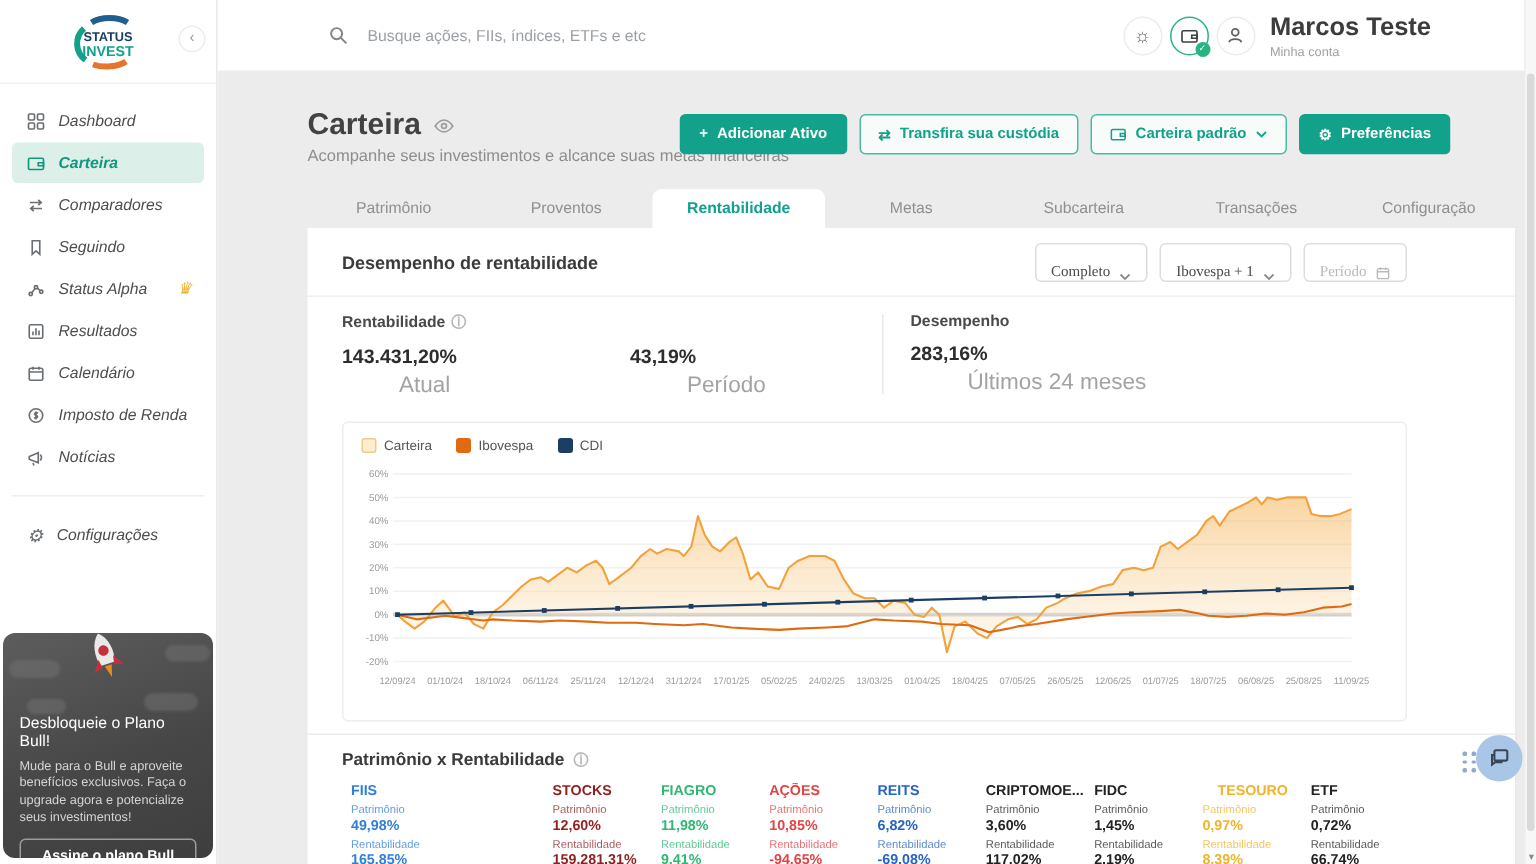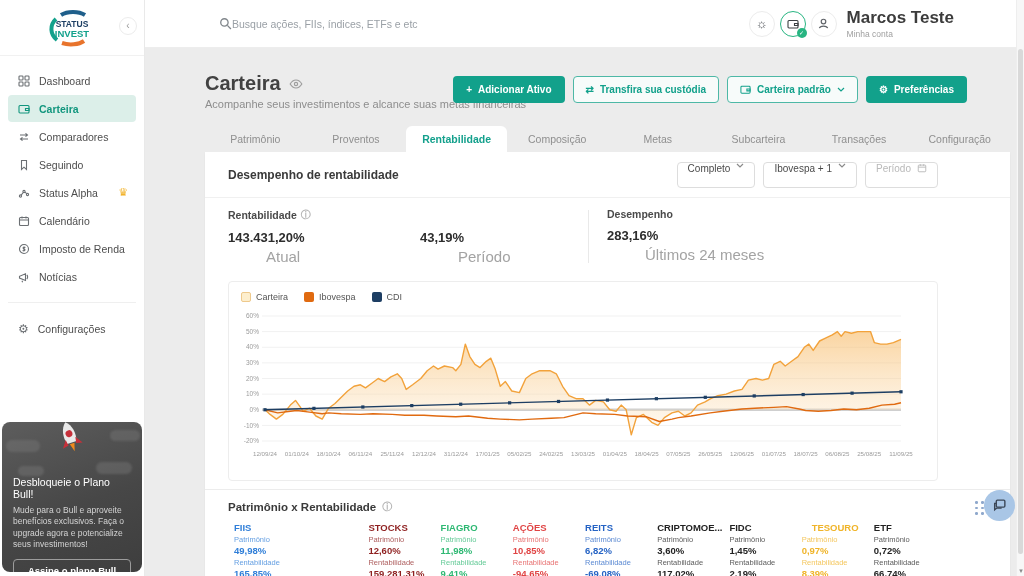--- a/index.html
+++ b/index.html
@@ -6,21 +6,21 @@
   html,body { width:1024px; height:576px; overflow:hidden; background:#ececec;
     font-family:"Liberation Sans", sans-serif; color:#444; }
 
   
   .sidebar { position:absolute; left:0; top:0; width:145px; height:576px; background:#fff;
     border-right:1px solid #e9e9e9; z-index:30; }
   .logo-row { height:56px; display:flex; align-items:center; justify-content:center; position:relative;
     border-bottom:1px solid #f1f1f1; }
   .collapse-btn { position:absolute; right:7px; top:17px; width:18px; height:18px; border-radius:50%;
     border:1px solid #ececec; background:#fff; color:#9a9a9a; font-size:10px; line-height:15px; text-align:center; cursor:pointer; }
-  .menu { padding-top:10px; }
+  .menu { padding-top:10px;font-style:italic; }
   .menu-item { display:flex; align-items:center; gap:9px; height:27px; margin:1px 8px; padding-left:10px;
     border-radius:4px; font-size:10.5px; color:#4d4d4d; cursor:pointer; }
   .menu-item svg { flex:0 0 auto; stroke:#6b6f73; }
   .menu-item.active { background:#dcefe9; color:#12967e; font-weight:bold; }
   .menu-item.active svg { stroke:#12967e; }
   .crown { margin-left:auto; margin-right:8px; color:#f2b32c; font-size:11px; }
   .menu-divider { border-top:1px solid #efefef; margin:12px 8px; }
   .gear-glyph { font-size:12px; color:#6b6f73; line-height:1; }
 
   
@@ -30,21 +30,21 @@
   .promo-rocket { position:absolute; left:50%; top:-4px; transform:translateX(-50%) rotate(-18deg); }
   .promo-title { position:relative; margin-top:46px; color:#fff; font-size:10.5px; font-weight:normal; }
   .promo-body { position:relative; margin-top:5px; color:#d4d4d4; font-size:8.5px; line-height:1.35; }
   .promo-btn { position:relative; margin-top:8px; width:100%; height:23px; background:transparent;
     border:1px solid #9c9c9c; border-radius:4px; color:#fff; font-size:9.5px; font-weight:bold;
     font-family:"Liberation Sans",sans-serif; cursor:pointer; }
 
   
   .topbar { position:absolute; left:145px; top:0; right:8px; height:48px; background:#fff;
     border-bottom:1px solid #ededed; display:flex; align-items:center; z-index:20; }
-  .search { display:flex; align-items:center; gap:0; margin-left:74px; }
+  .search { display:flex; align-items:center; gap:13px; margin-left:74px; }
   .search input { border:none; outline:none; font-size:10.5px; width:280px; color:#555;
     font-family:"Liberation Sans",sans-serif; }
   .search input::placeholder { color:#9aa0a6; }
   .top-right { margin-left:auto; margin-right:62px; display:flex; align-items:center; gap:5px; }
   .round-btn { width:26px; height:26px; border-radius:50%; border:1px solid #ececec; background:#fff;
     display:flex; align-items:center; justify-content:center; cursor:pointer; position:relative; }
   .round-btn.wallet { border:1.5px solid #28b582; }
   .badge-check { position:absolute; right:-2px; bottom:-2px; width:10px; height:10px; border-radius:50%;
     background:#28b582; color:#fff; font-size:6px; line-height:10px; text-align:center; }
   .sun-glyph { font-size:13px; color:#5f6368; line-height:1; }
@@ -68,23 +68,23 @@
   .tabs { margin:16px 0 0 60px; width:805px; display:flex; }
   .tab { flex:1; height:26px; line-height:26px; text-align:center; font-size:10.5px; color:#8f8f8f; cursor:pointer; }
   .tab.active { background:#fff; color:#13a08c; font-weight:bold; border-radius:6px 6px 0 0; }
 
   .panel { margin-left:60px; width:805px; height:430px; background:#fff; position:relative;
     box-shadow:0 1px 2px rgba(0,0,0,.05); }
   .perf-header { height:46px; display:flex; align-items:center; justify-content:space-between;
     padding:0 72px 0 23px; border-bottom:1px solid #f0f0f0; }
   .perf-title { font-size:12px; font-weight:bold; color:#3a3a3a; }
   .filters { display:flex; gap:8px; }
-  .filter-btn { height:26px; display:flex; align-items:flex-start; gap:6px; padding:0 10px; background:#fff;
+  .filter-btn { height:26px; display:flex; align-items:flex-end; gap:6px; padding:0 10px; background:#fff;
     border:1px solid #ddd; border-radius:4px; font-size:10px; color:#4a4a4a; cursor:pointer;
-    font-family:Liberation Sans, sans-serif; }
+    font-family:Liberation Serif, serif; }
   .filter-btn.disabled { color:#b9b9b9; }
   .info-i { color:#b5b5b5; font-size:10px; font-style:normal; }
 
   .stats-row { display:flex; align-items:flex-start; padding:10px 0 8px 23px; }
   .stat-group-title { font-size:10.5px; font-weight:bold; color:#4a4a4a; display:flex; gap:4px; align-items:center; }
   .stat-blocks { display:flex; margin-top:8px; }
   .stat-block { margin-right:0; }
   .stat-value { font-size:13px; font-weight:bold; color:#2d2d2d; }
   .stat-label { font-size:15px; color:#a3a3a3; margin-top:3px;margin-left:38px; }
   .vdiv { width:1px; background:#e9e9e9; align-self:stretch; margin:2px 18px 2px 0; }
@@ -165,20 +165,27 @@
     </div>
     <div class="menu-item">
       <svg width="12" height="12" viewBox="0 0 12 12" fill="none" stroke-width="1.1">
           <circle cx="2.5" cy="9" r="1.1"></circle>
           <circle cx="6" cy="4.5" r="1.1"></circle>
           <circle cx="9.5" cy="7.5" r="1.1"></circle>
           <path d="M3.2 8.1l2-2.6M6.9 5.1l1.8 1.6"></path>
         </svg>
       <span>Status Alpha</span>
       <span class="crown">♛</span>
+    </div>
+    <div class="menu-item">
+      <svg width="12" height="12" viewBox="0 0 12 12" fill="none" stroke-width="1.1">
+          <rect x="1.5" y="1.5" width="9" height="9" rx="1"></rect>
+          <path d="M4 8.5V6M6 8.5V3.8M8 8.5V5.4"></path>
+        </svg>
+      <span>Resultados</span>
     </div>
     <div class="menu-item">
       <svg width="12" height="12" viewBox="0 0 12 12" fill="none" stroke-width="1.1">
           <rect x="1.5" y="2.5" width="9" height="8" rx="1"></rect>
           <path d="M1.5 5h9M4 1.5v2M8 1.5v2"></path>
         </svg>
       <span>Calendário</span>
     </div>
     <div class="menu-item">
       <svg width="12" height="12" viewBox="0 0 12 12" fill="none" stroke-width="1.1">
@@ -283,21 +290,20 @@
         <span>⚙</span>
         <span>Preferências</span>
       </button>
     </div>
   </div>
 
   <div class="tabs">
     <div class="tab">Patrimônio</div>
     <div class="tab">Proventos</div>
     <div class="tab active">Rentabilidade</div>
-    <div class="tab">Composição</div>
     <div class="tab">Metas</div>
     <div class="tab">Subcarteira</div>
     <div class="tab">Transações</div>
     <div class="tab">Configuração</div>
   </div>
 
   <div class="panel">
     <div class="perf-header">
       <span class="perf-title">Desempenho de rentabilidade</span>
       <div class="filters">

